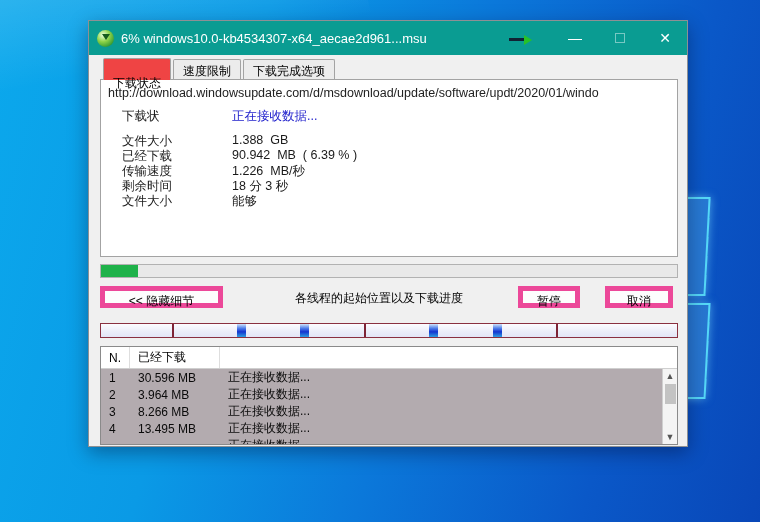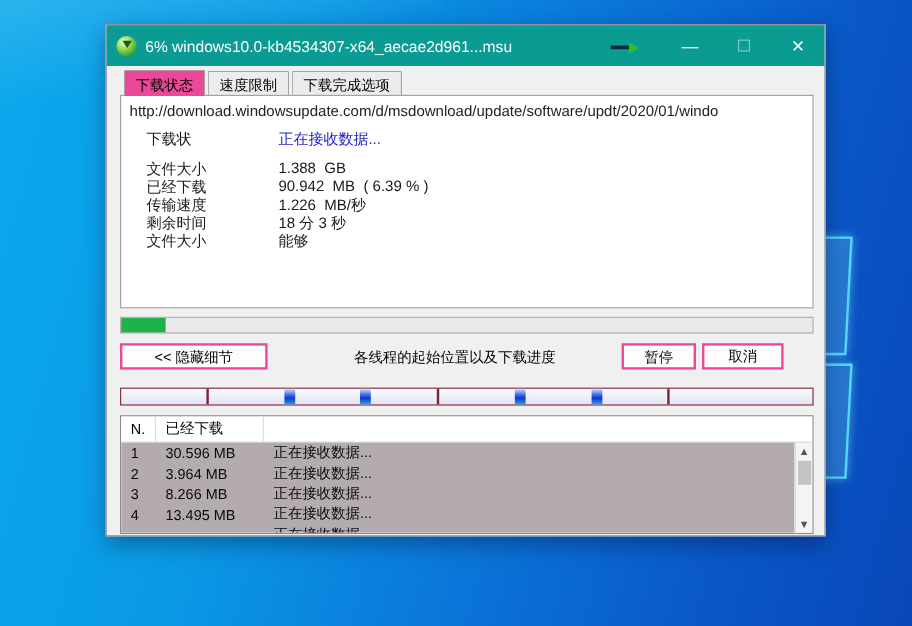--- a/index.html
+++ b/index.html
@@ -65,21 +65,21 @@
 
   
   .tabstrip { position:absolute; left:14px; top:38px; height:21px; display:flex; font-size:12px; }
   .tab {
     padding:3px 9px 2px 9px; margin-right:2px;
     border:1px solid #a3a3a3; border-bottom:none;
     border-radius:2px 2px 0 0;
     background:#ececec; color:#000;
     position:relative;
   }
-  .tab.active { background:#ec4899; z-index:3; height:22px; margin-top:-1px; padding-top:4px; }
+  .tab.active { background:#ef4444; z-index:3; height:22px; margin-top:-1px; padding-top:16px; }
 
   
   .panel {
     position:absolute; left:11px; top:58px; width:578px; height:178px;
     background:#fff; border:1px solid #a3a3a3; z-index:2;
     font-size:12.5px; color:#1a1a1a;
   }
   .url-line {
     position:absolute; left:7px; top:6px; right:1px;
     white-space:nowrap; overflow:hidden; color:#222;
@@ -92,26 +92,26 @@
   
   .progress {
     position:absolute; left:11px; top:243px; width:578px; height:14px;
     background:#e9e9e9; border:1px solid #b2b2b2;
   }
   .progress .fill { height:100%; background:#1fb24a; }
 
   
   .btn {
     position:absolute; top:265px; height:22px;
-    background:#fdfdfd; border:2px solid #ec4899;
+    background:#fdfdfd; border:5px solid #ec4899;
     font-size:12px; color:#000; text-align:center; line-height:20px;
   }
   .btn-hide { left:11px; width:123px; }
   .btn-pause { left:429px; width:62px; }
-  .btn-cancel { left:496px; width:68px;font-family:Liberation Mono, monospace; }
+  .btn-cancel { left:516px; width:68px; }
   .threads-caption {
     position:absolute; left:170px; top:269px; width:240px;
     text-align:center; font-size:12px; color:#000;
   }
 
   
   .threadbar {
     position:absolute; left:11px; top:302px; width:578px; height:15px;
     background:linear-gradient(180deg,#fcfcff 0%,#eceef9 55%,#e2e5f6 100%);
     border:1px solid #8a3040;

